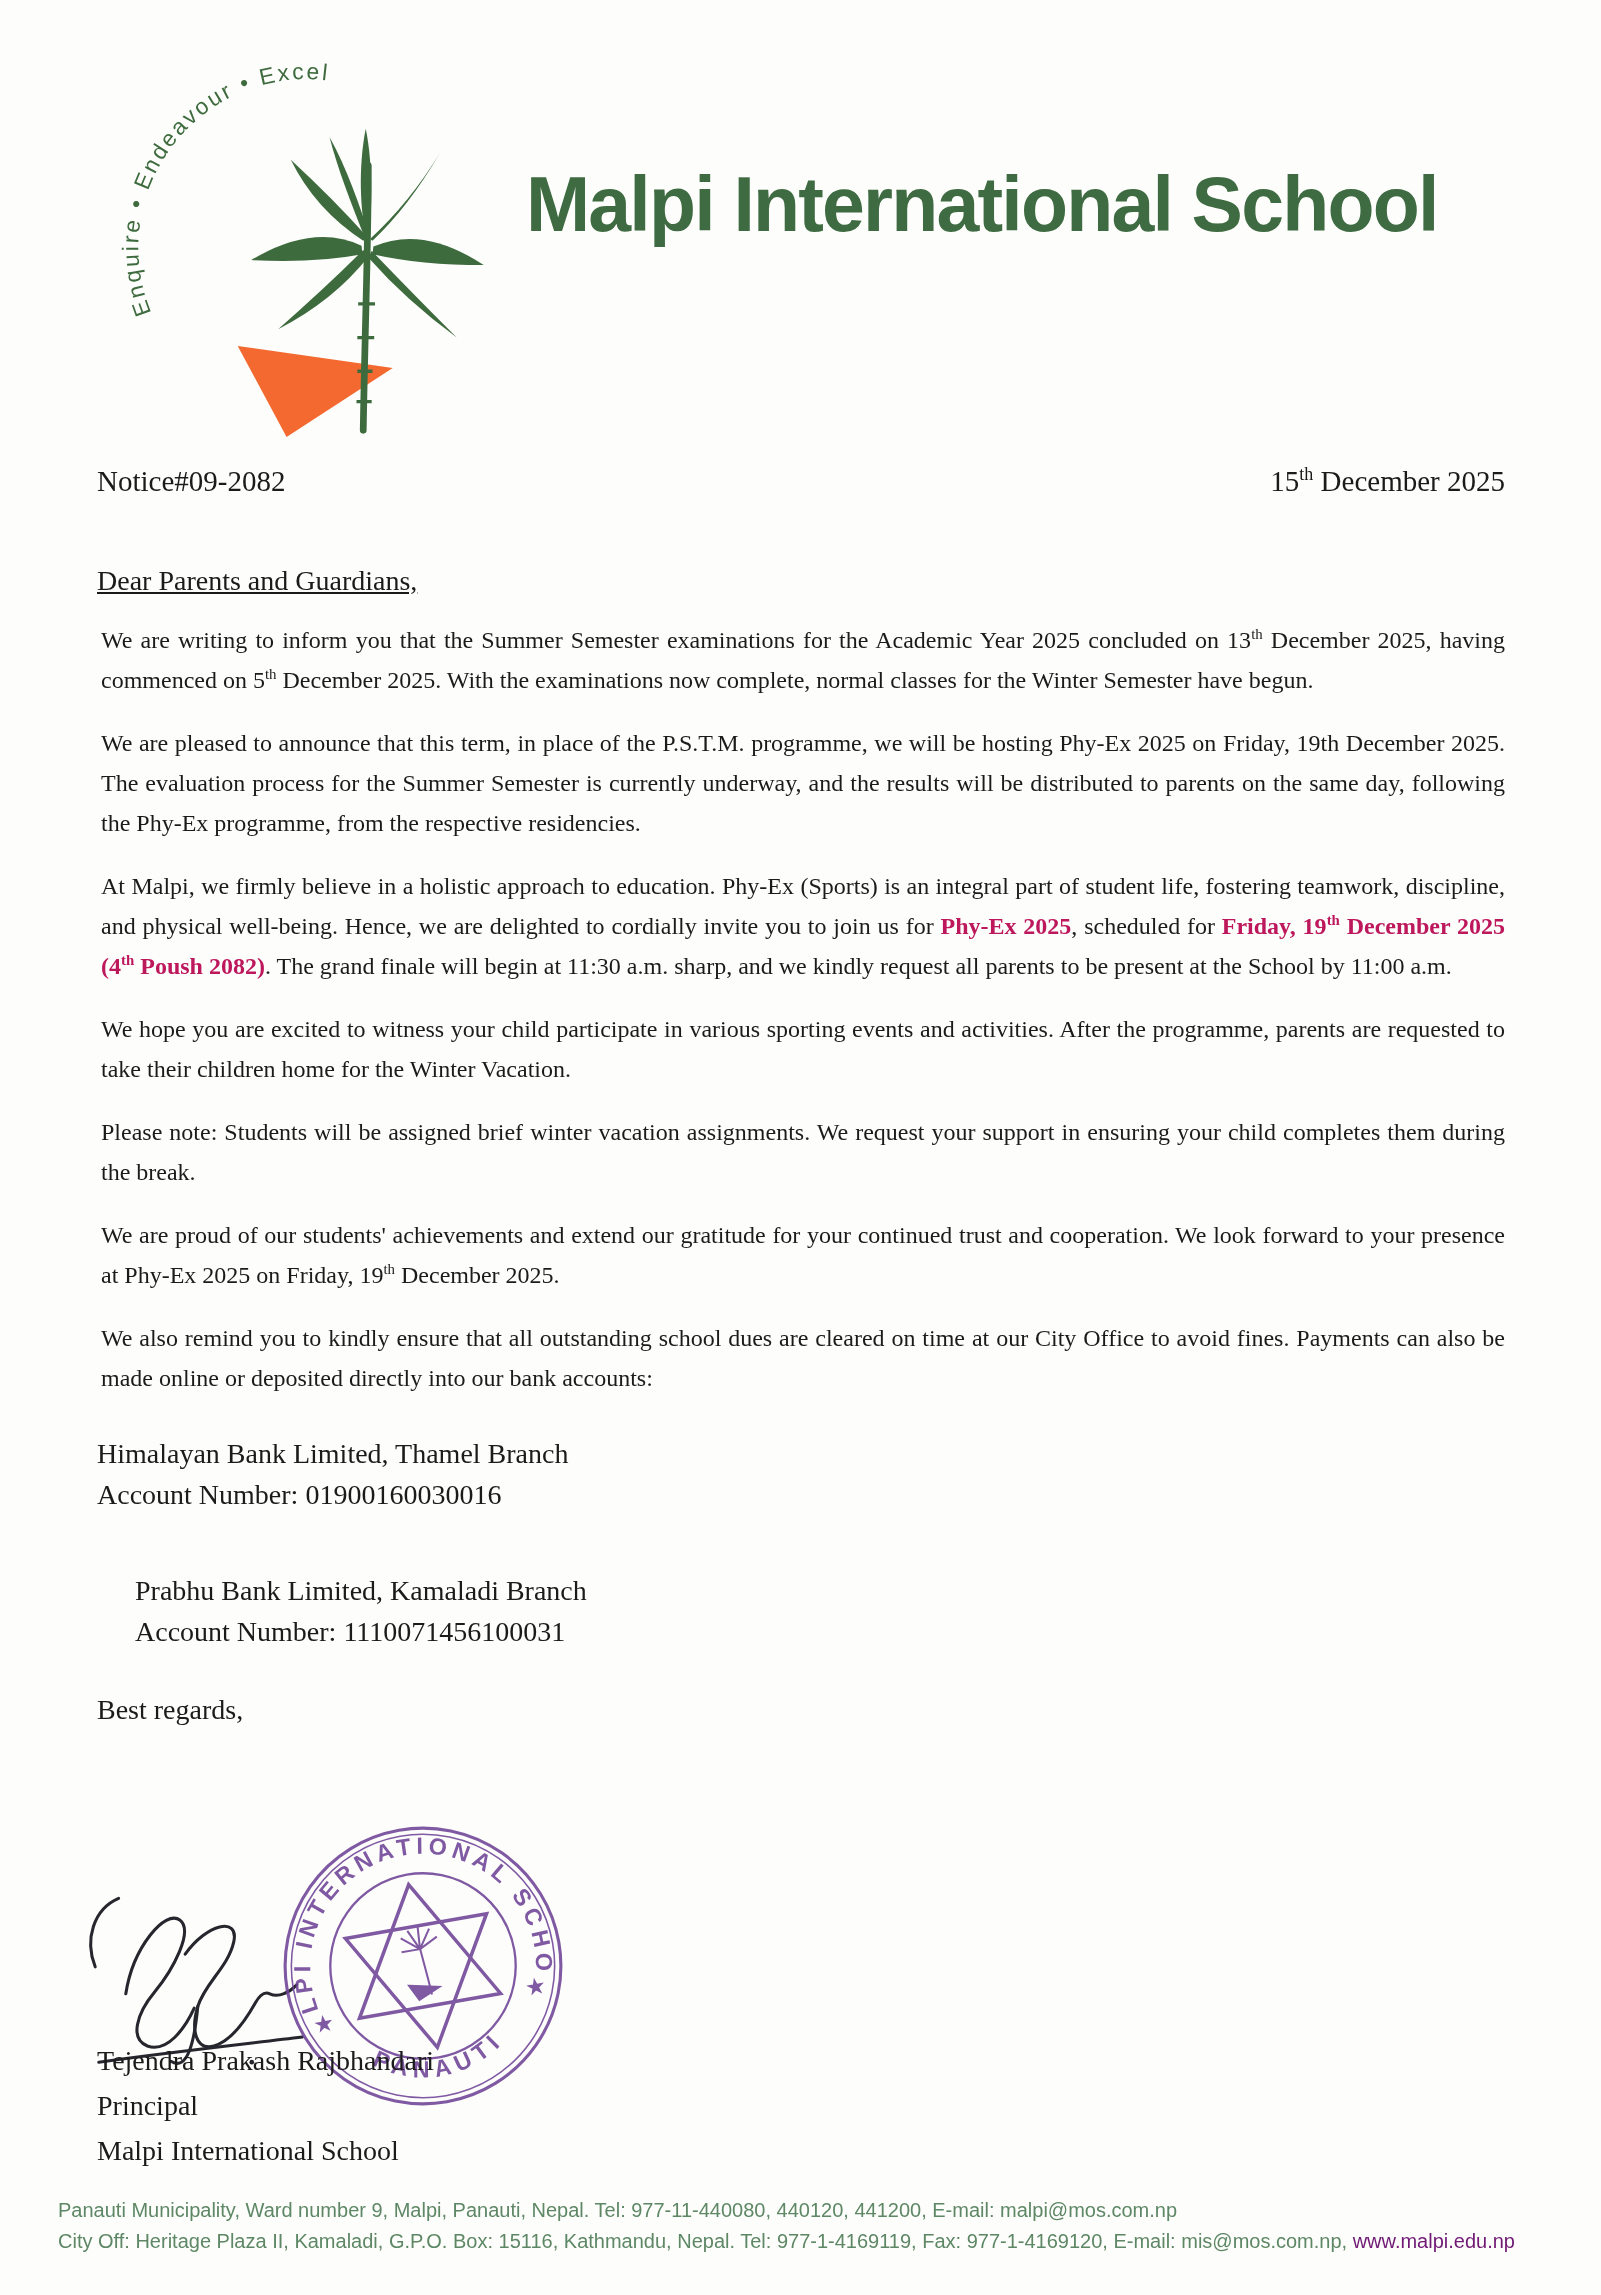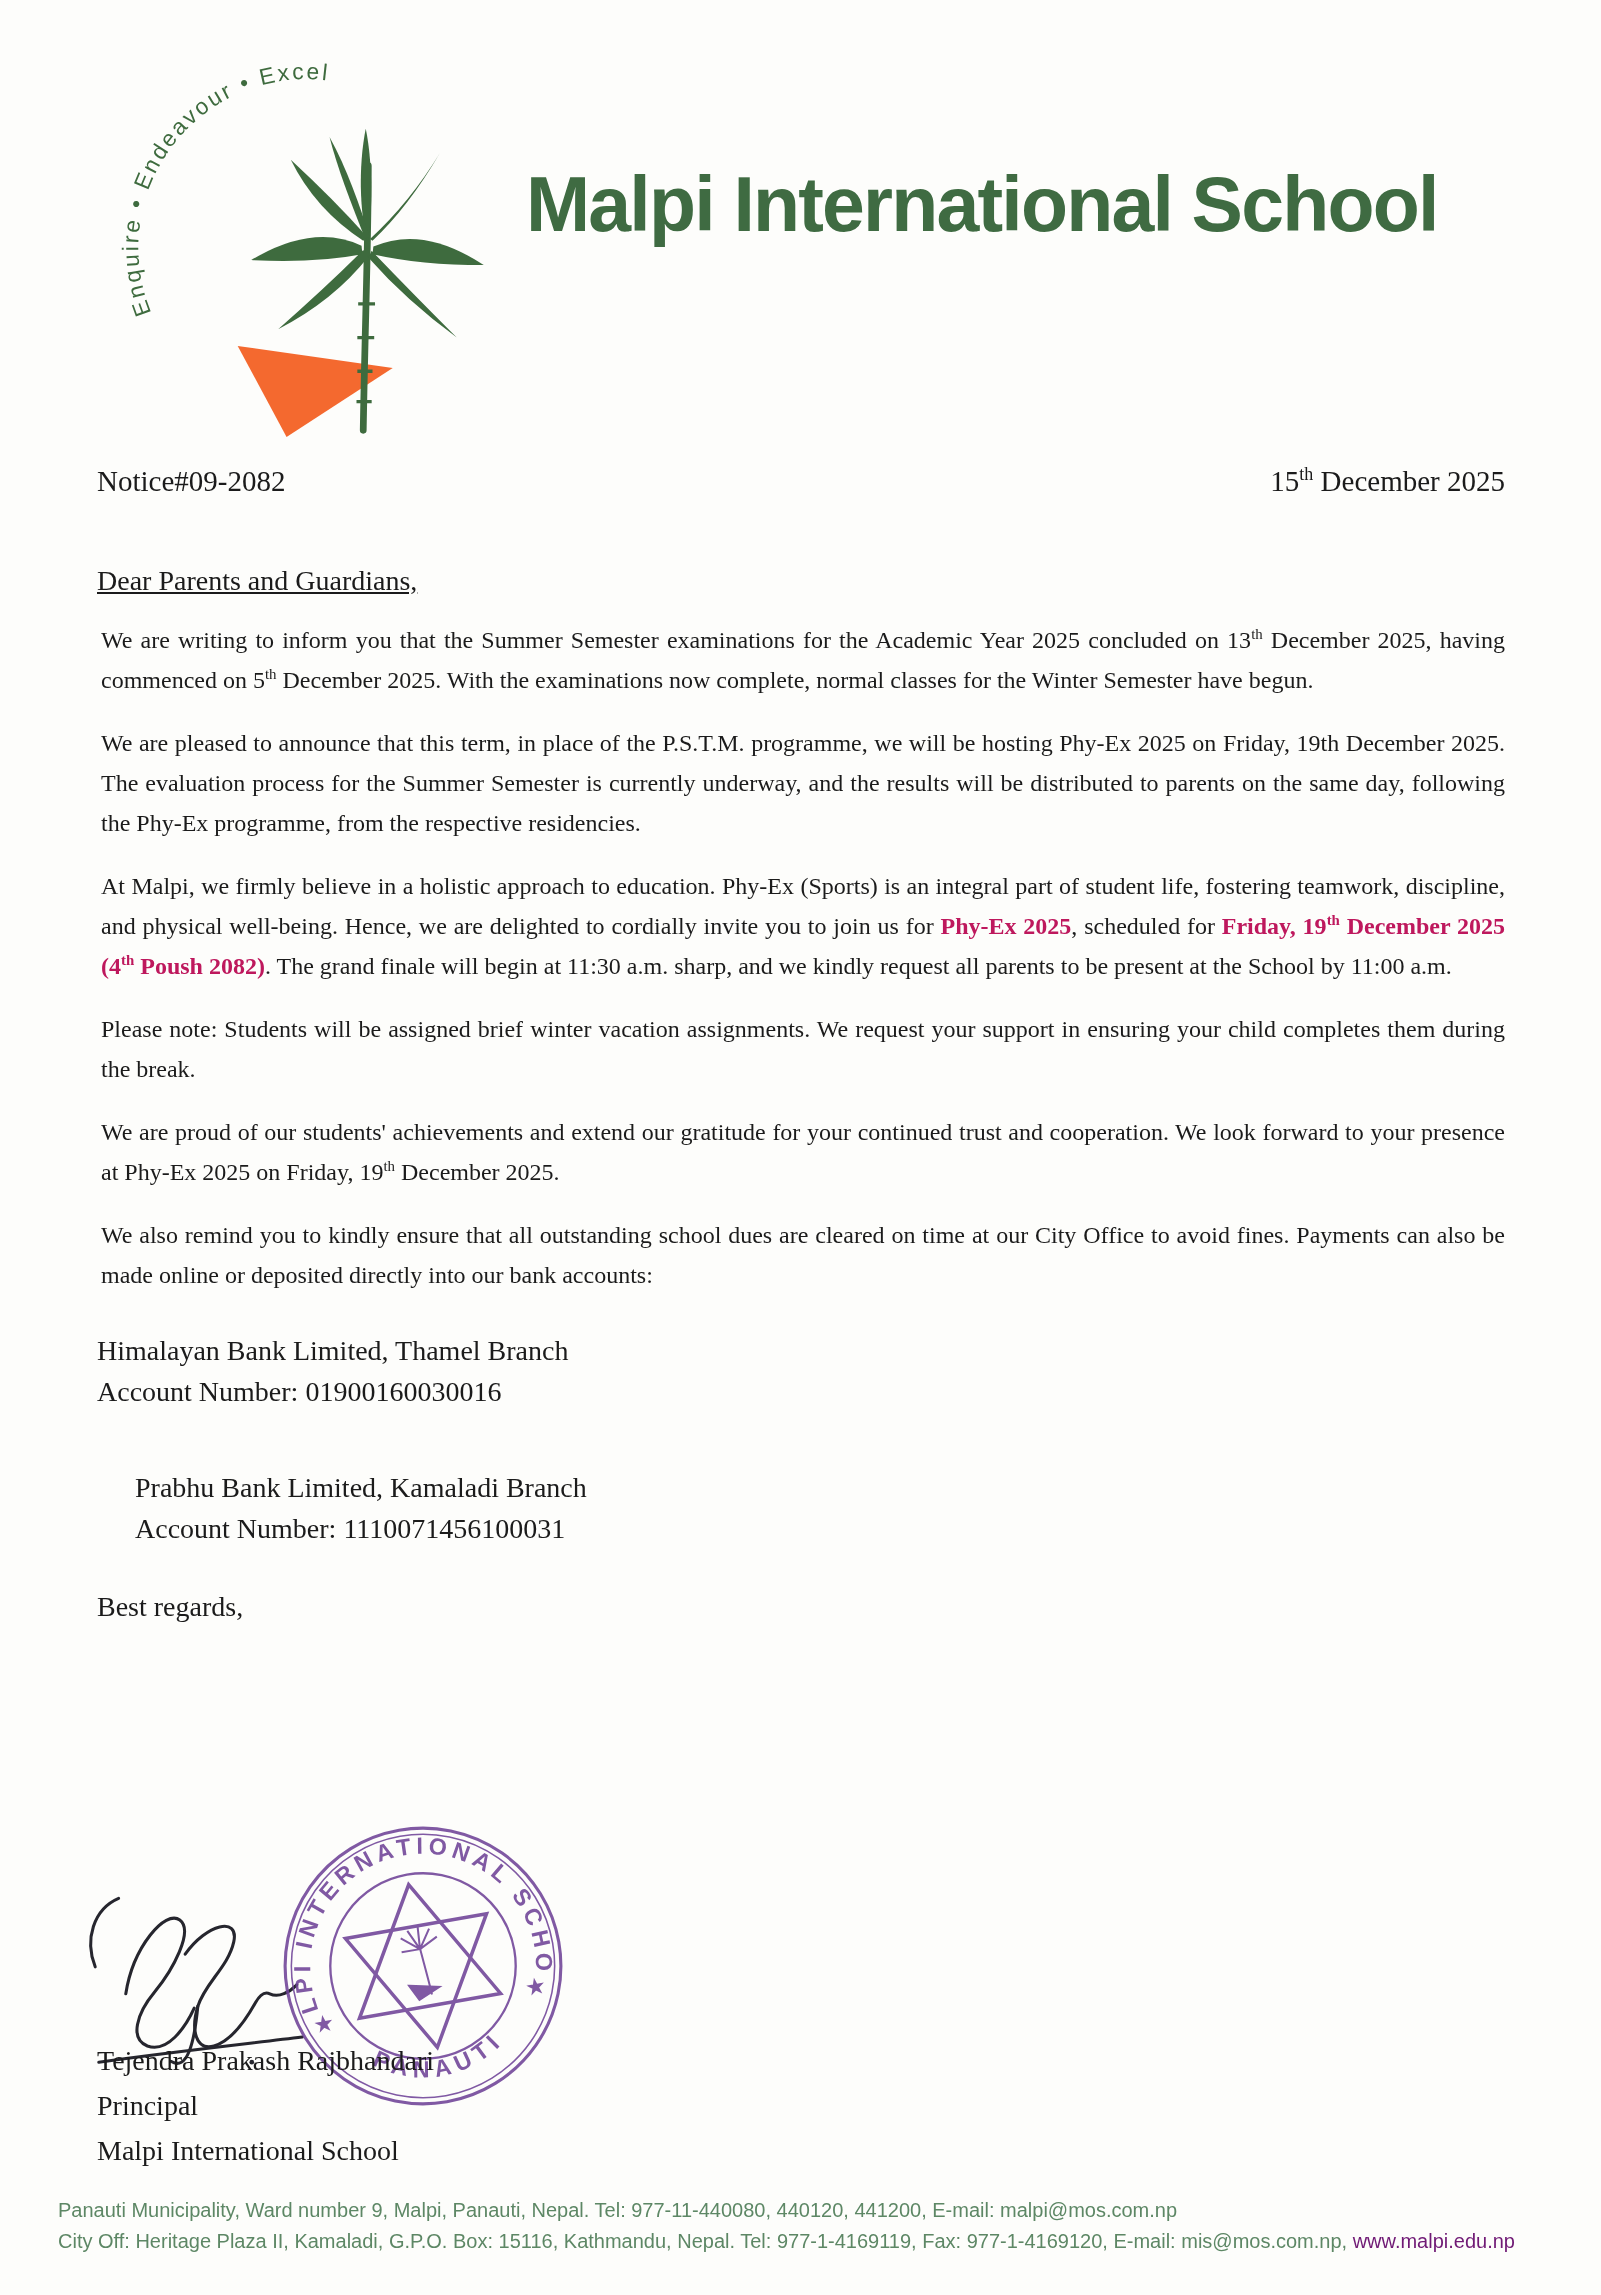--- a/index.html
+++ b/index.html
@@ -82,20 +82,21 @@
     <div class="meta-row">
       <span>Notice#09-2082</span>
       <span><span>15</span><sup>th</sup><span> December 2025</span></span>
     </div>
 
     <div class="salutation">Dear Parents and Guardians,</div>
 
     <p class="bodyp"><span>We are writing to inform you that the Summer Semester examinations for the Academic Year 2025 concluded on 13</span><sup>th</sup><span> December 2025, having commenced on 5</span><sup>th</sup><span> December 2025. With the examinations now complete, normal classes for the Winter Semester have begun.</span></p>
     <p class="bodyp">We are pleased to announce that this term, in place of the P.S.T.M. programme, we will be hosting Phy-Ex 2025 on Friday, 19th December 2025. The evaluation process for the Summer Semester is currently underway, and the results will be distributed to parents on the same day, following the Phy-Ex programme, from the respective residencies.</p>
     <p class="bodyp"><span>At Malpi, we firmly believe in a holistic approach to education. Phy-Ex (Sports) is an integral part of student life, fostering teamwork, discipline, and physical well-being. Hence, we are delighted to cordially invite you to join us for </span><span class="accent">Phy-Ex 2025</span><span>, scheduled for </span><span class="accent">Friday, 19</span><sup class="accent">th</sup><span class="accent"> December 2025 (4</span><sup class="accent">th</sup><span class="accent"> Poush 2082)</span><span>. The grand finale will begin at 11:30 a.m. sharp, and we kindly request all parents to be present at the School by 11:00 a.m.</span></p>
+    <p class="bodyp">We hope you are excited to witness your child participate in various sporting events and activities. After the programme, parents are requested to take their children home for the Winter Vacation.</p>
     <p class="bodyp">Please note: Students will be assigned brief winter vacation assignments. We request your support in ensuring your child completes them during the break.</p>
     <p class="bodyp"><span>We are proud of our students' achievements and extend our gratitude for your continued trust and cooperation. We look forward to your presence at Phy-Ex 2025 on Friday, 19</span><sup>th</sup><span> December 2025.</span></p>
     <p class="bodyp">We also remind you to kindly ensure that all outstanding school dues are cleared on time at our City Office to avoid fines. Payments can also be made online or deposited directly into our bank accounts:</p>
 
     <div class="bank">
       <div>Himalayan Bank Limited, Thamel Branch</div>
       <div>Account Number: 01900160030016</div>
     </div>
 
     <div class="bank">

